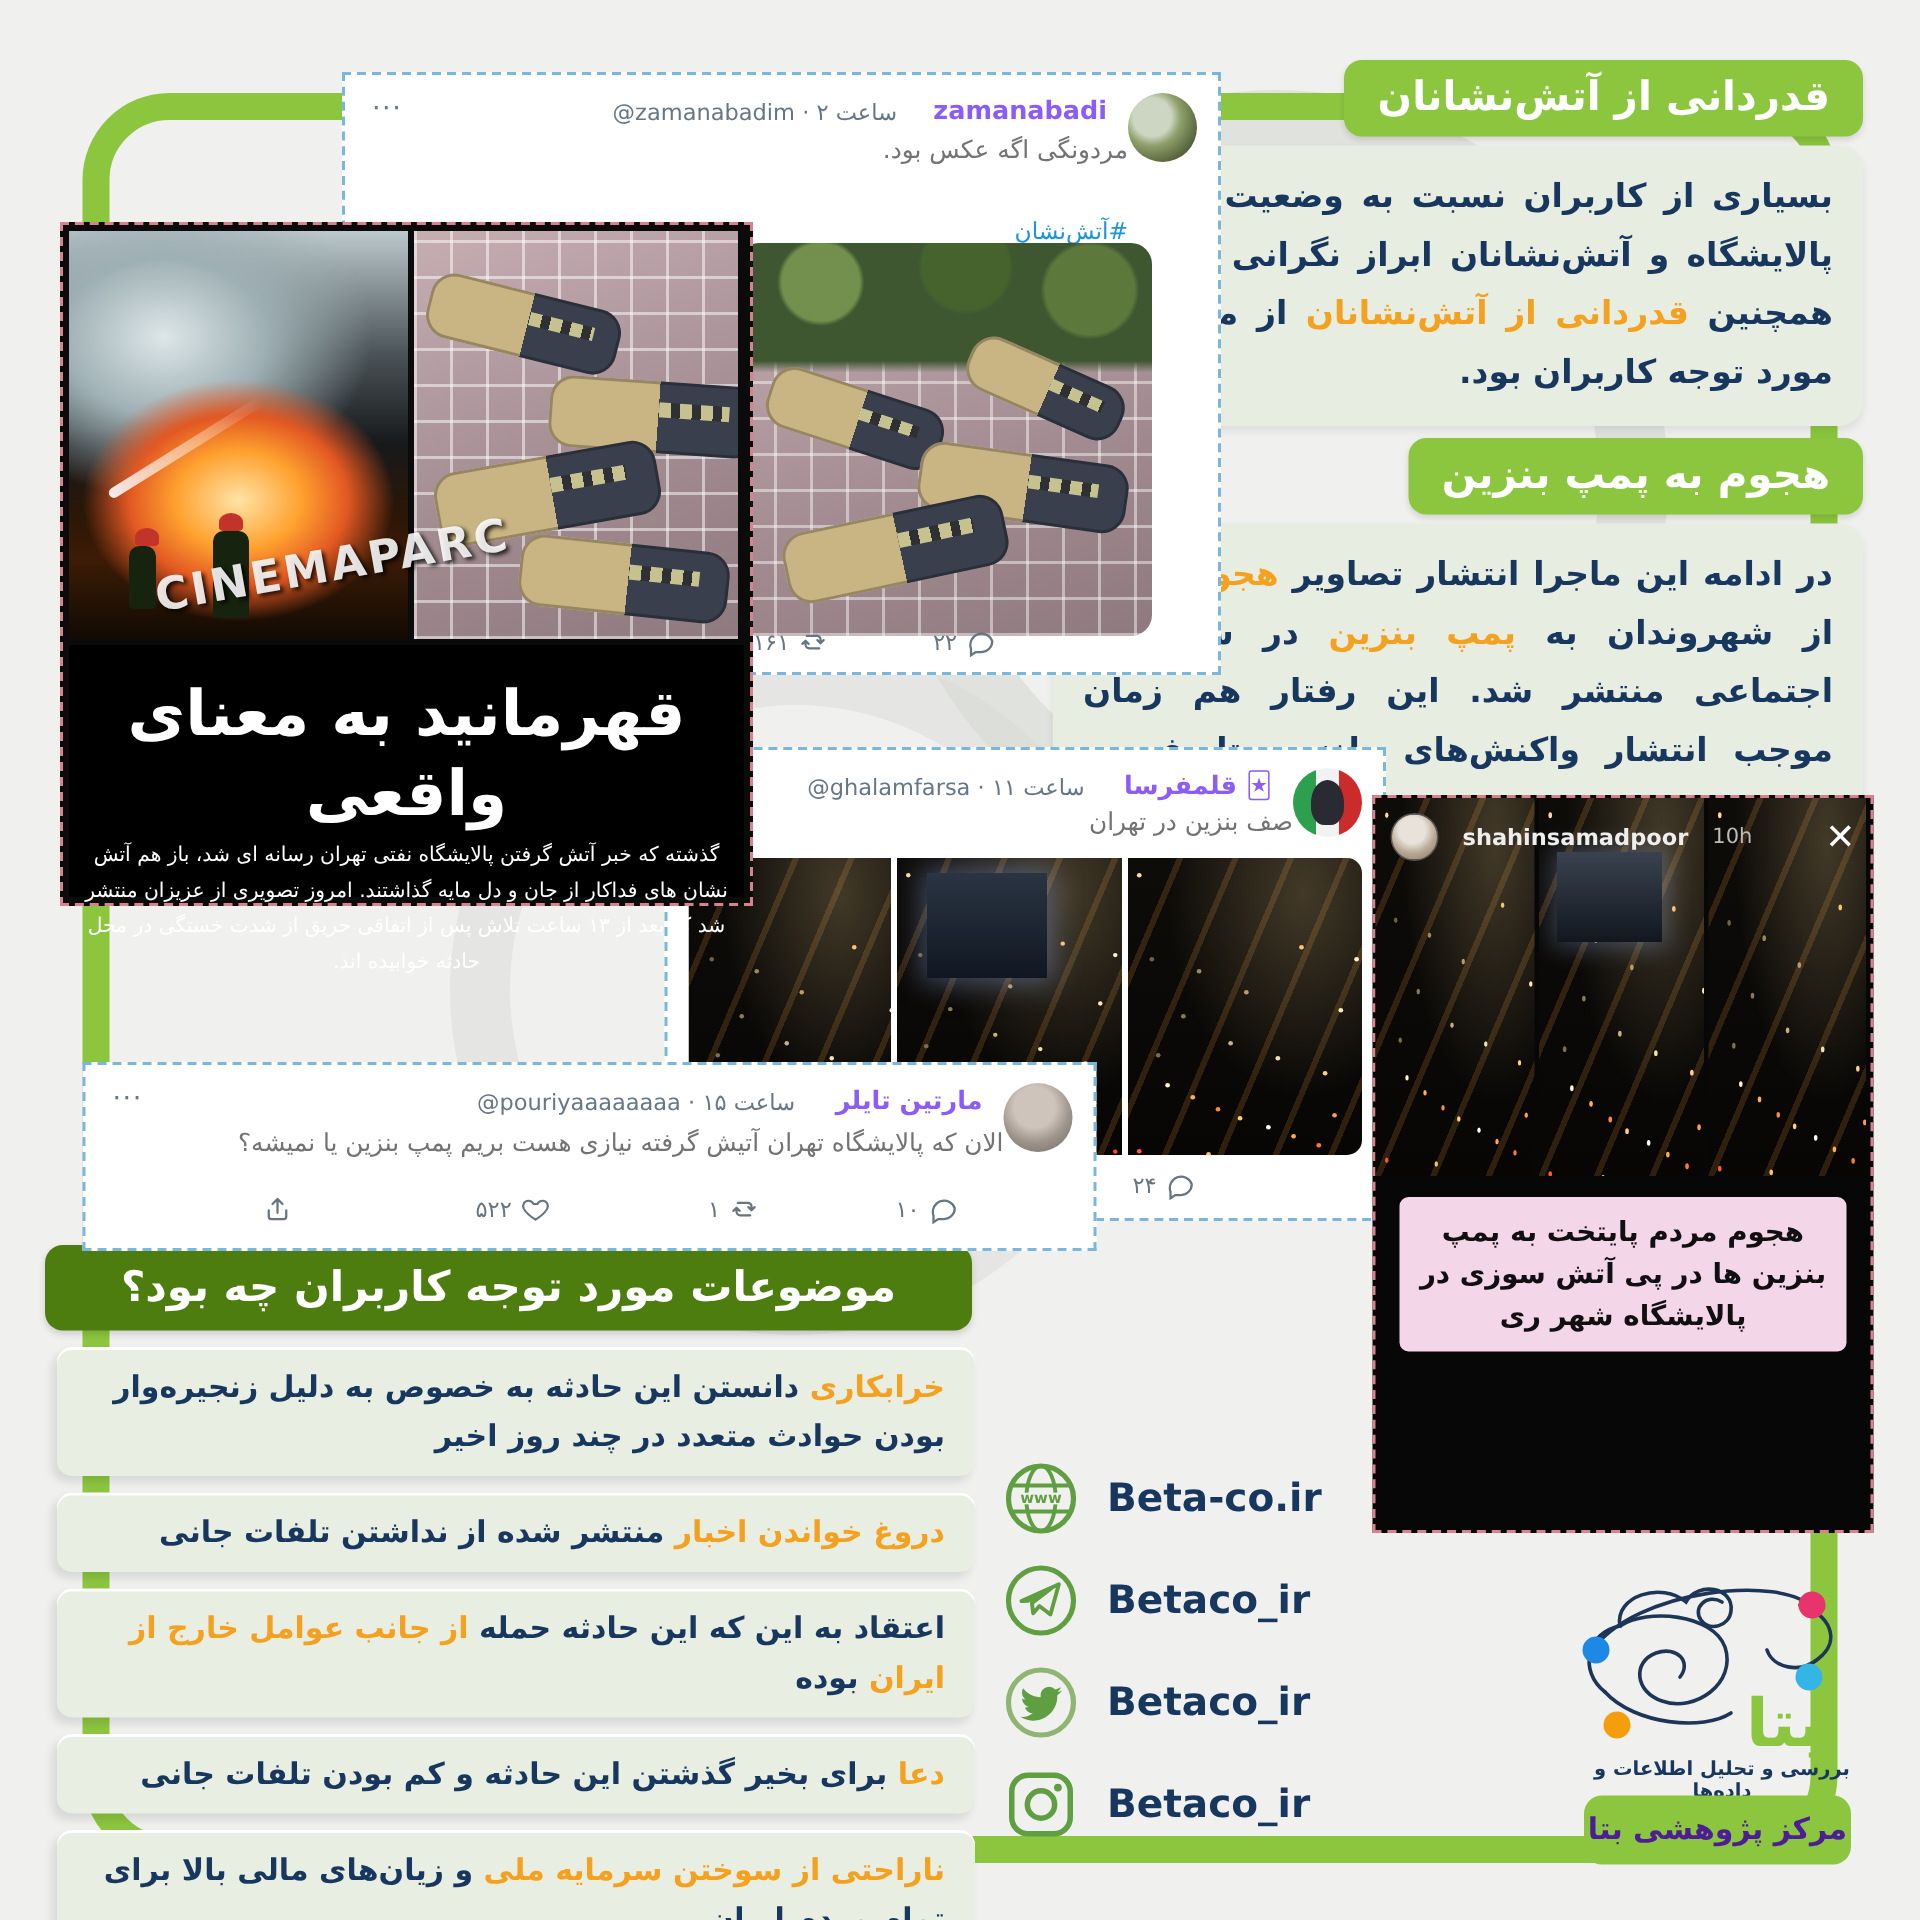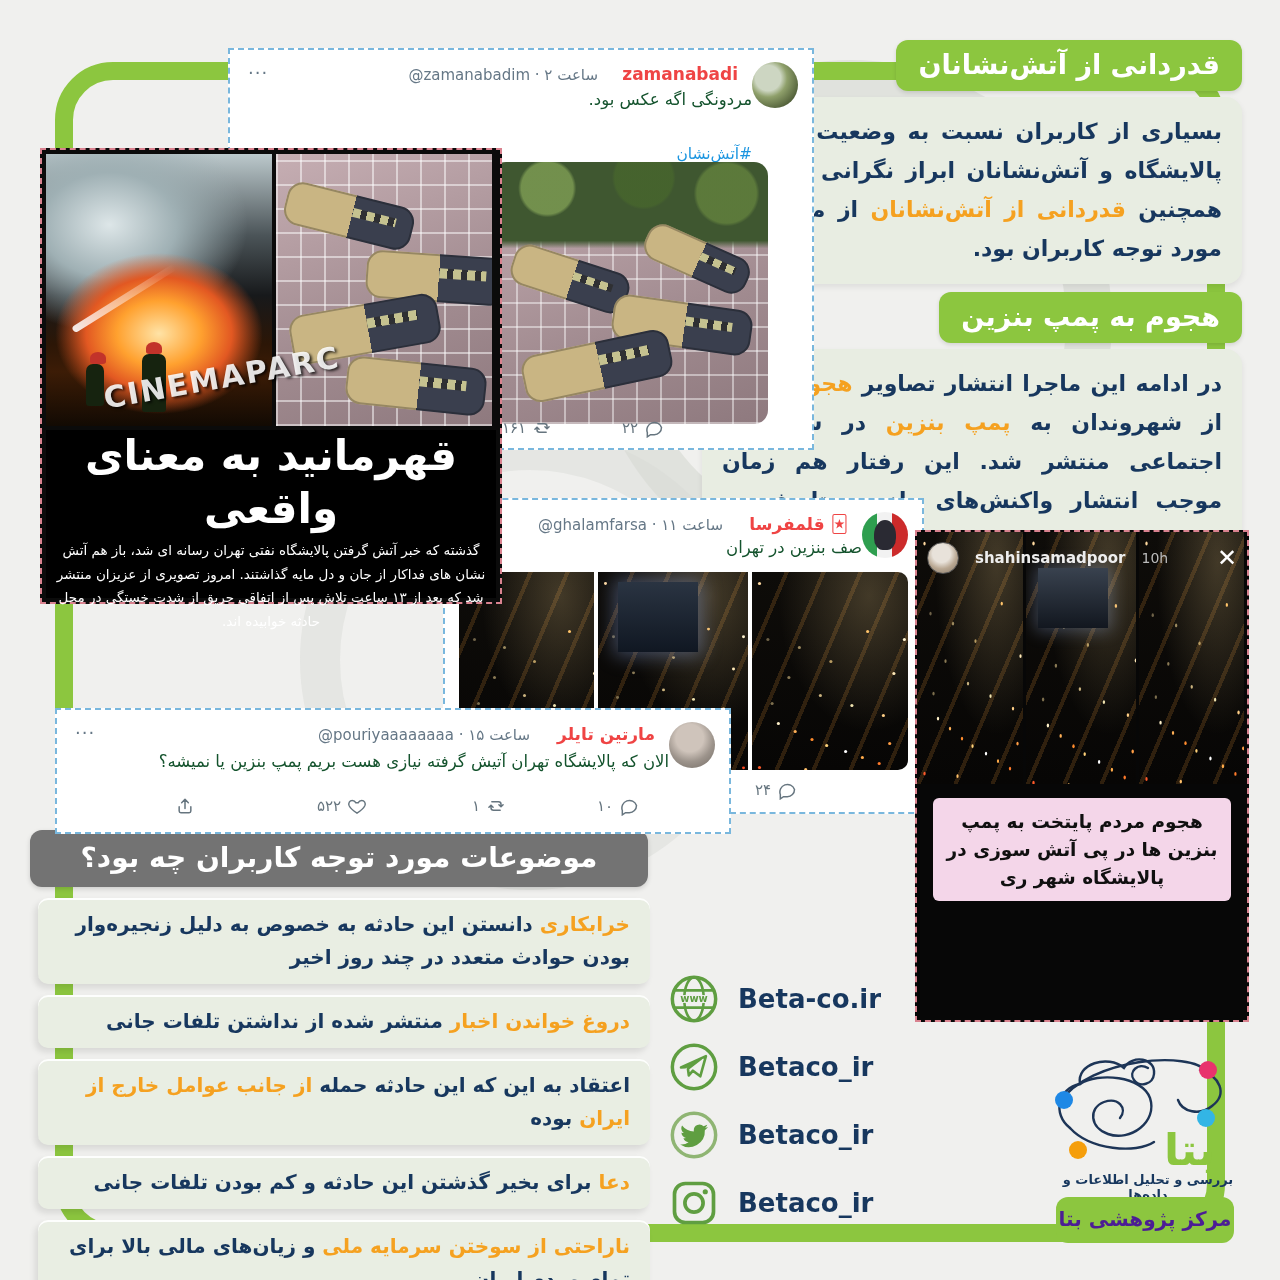--- a/index.html
+++ b/index.html
@@ -22,24 +22,24 @@
   .orange{color:#f5a120;}
   
   .tweet{background:#fff;border:2px dashed #79b7dd;z-index:4;}
   .tw-head{position:absolute;top:12px;right:14px;left:14px;height:48px;direction:rtl;}
   .avatar{position:absolute;right:0;top:0;width:46px;height:46px;border-radius:50%;}
   .av1{background:radial-gradient(circle at 35% 35%,#cdd6c2 0 30%,#8fa06b 45%,#55633c 75%,#3c4a2a 100%);}
   .av2{background:linear-gradient(90deg,#2e9e4f 0 33%,#f2f2f2 33% 66%,#cc2b2b 66% 100%);}
   .av2::after{content:"";position:absolute;left:12px;top:8px;width:22px;height:30px;border-radius:50% 50% 40% 40%;background:#2a2a33;}
   .av3{background:radial-gradient(circle at 45% 35%,#cfc4bb 0 35%,#9d948c 60%,#6f6861 100%);}
   .avatar{overflow:hidden;}
-  .tw-name{position:absolute;right:60px;top:2px;font-size:17px;font-weight:bold;color:#ef4444;direction:rtl;white-space:nowrap;}
+  .tw-name{position:absolute;right:60px;top:2px;font-size:17px;font-weight:bold;color:#8b5cf6;direction:rtl;white-space:nowrap;}
   .tw-meta{position:absolute;top:4px;font-size:15px;color:#657786;direction:ltr;white-space:nowrap;}
   .tw-menu{position:absolute;left:4px;top:0;color:#657786;font-size:18px;letter-spacing:1px;}
-  .tw-text{position:absolute;right:60px;font-size:16.5px;color:#14532d;direction:rtl;text-align:right;line-height:1.5;}
+  .tw-text{position:absolute;right:60px;font-size:16.5px;color:#737373;direction:rtl;text-align:right;line-height:1.5;}
   .tw-tag{color:#1b95e0;font-size:15.5px;direction:rtl;text-align:right;line-height:1.55;}
   .stat{position:absolute;display:flex;align-items:center;gap:6px;color:#66757f;font-size:15px;direction:ltr;}
   .stat svg{width:20px;height:20px;}
   
   .photo{overflow:hidden;position:absolute;}
   .fire{background:
      radial-gradient(ellipse 62% 40% at 50% 66%,#ffe3a6 0%,#ffa12f 30%,#e25822 52%,rgba(90,30,5,0) 74%),
      radial-gradient(ellipse 85% 55% at 28% 26%,#dde6e8 0%,#9fb0b4 35%,rgba(40,44,46,0) 72%),
      linear-gradient(180deg,#bcc9cc 0%,#4b5458 30%,#17191b 52%,#2c1606 70%,#3c1c06 80%,#120a03 100%);}
   .spray{position:absolute;left:18px;top:52%;width:120px;height:7px;background:linear-gradient(90deg,rgba(255,255,255,.9),rgba(255,255,255,0));transform:rotate(-32deg);border-radius:4px;}
@@ -82,21 +82,21 @@
   .ig-av{width:30px;height:30px;border-radius:50%;background:radial-gradient(circle at 45% 35%,#e8e2da 0 35%,#b9a893 60%,#847564 100%);border:1px solid #555;}
   .ig-name{color:#eee;font-weight:bold;font-size:15px;}
   .ig-time{color:#bbb;font-size:14px;}
   .ig-x{margin-left:auto;color:#fff;font-size:24px;font-weight:bold;}
   .ig-box1{margin:14px 16px 10px;background:#f4d6e9;border-radius:6px;padding:10px 10px;color:#101010;
            font-weight:bold;font-size:18.5px;line-height:1.5;text-align:center;direction:rtl;}
   .ig-box2{margin:0 14px;text-align:center;direction:rtl;font-weight:bold;font-size:16.5px;line-height:1.95;}
   .ig-box2 span{background:#f3c6ec;color:#7b0b4e;padding:2px 6px;border-radius:4px;
            -webkit-box-decoration-break:clone;box-decoration-break:clone;}
   
-  .topic-head{left:30px;top:830px;width:618px;background:#737373;color:#fff;font-weight:bold;
+  .topic-head{left:30px;top:830px;width:618px;background:#4d7c0f;color:#fff;font-weight:bold;
         font-size:28px;text-align:center;border-radius:12px;padding:11px 0 13px;z-index:3;direction:rtl;
         box-shadow:0 2px 5px rgba(0,0,0,.15);}
   .topics{left:38px;top:898px;width:612px;z-index:3;}
   .topic{background:#e9eee3;border-radius:10px;padding:10px 20px;margin-bottom:11px;direction:rtl;
          text-align:right;color:#17375e;font-weight:bold;font-size:20px;line-height:1.65;
          box-shadow:-3px 4px 6px rgba(0,0,0,.10), inset 0 2px 0 rgba(255,255,255,.9);}
   
   .social{left:668px;top:972px;z-index:3;}
   .soc-row{display:flex;align-items:center;gap:18px;margin-bottom:14px;height:54px;}
   .soc-ic{width:52px;height:52px;flex:0 0 52px;}
@@ -158,21 +158,21 @@
     <div class="ffsil" style="left:40px;bottom:20px;width:18px;height:42px;"></div>
   </div>
   <div class="photo tiles" style="left:234px;top:4px;width:216px;height:272px;">
     <div class="fg" style="left:8px;top:40px;width:130px;height:44px;transform:rotate(14deg);"></div>
     <div class="fg" style="left:90px;top:100px;width:140px;height:48px;transform:rotate(4deg);"></div>
     <div class="fg" style="left:14px;top:150px;width:150px;height:50px;transform:rotate(-10deg);"></div>
     <div class="fg" style="left:70px;top:208px;width:140px;height:48px;transform:rotate(6deg);"></div>
   </div>
   <div class="cinemark" style="left:60px;top:210px;">CINEMAPARC</div>
   <div class="abs" style="left:4px;top:280px;width:450px;height:168px;background:#000;">
-    <div class="cap-head" style="margin-top:0;">قهرمانید به معنای واقعی</div>
+    <div class="cap-head" style="margin-top:20px;">قهرمانید به معنای واقعی</div>
     <div class="cap-body">گذشته که خبر آتش گرفتن پالایشگاه نفتی تهران رسانه ای شد، باز هم آتش نشان های فداکار از جان و دل مایه گذاشتند. امروز تصویری از عزیزان منتشر شد که بعد از ۱۳ ساعت تلاش پس از اتفاقی حریق از شدت خستگی در محل حادثه خوابیده اند.</div>
   </div>
 </div>
 
 <div class="abs pill" style="right:38px;top:40px;">قدردانی از آتش‌نشانان</div>
 <div class="abs panel" style="right:38px;top:97px;width:500px;">
   <span>بسیاری از کاربران نسبت به وضعیت کارکنان پالایشگاه و آتش‌نشانان ابراز نگرانی کرده‌اند. همچنین </span><span class="orange">قدردانی از آتش‌نشانان</span><span> از محتواهای مورد توجه کاربران بود.</span>
 </div>
 
 <div class="abs pill" style="right:38px;top:292px;margin-left:12px;">هجوم به پمپ بنزین</div>

